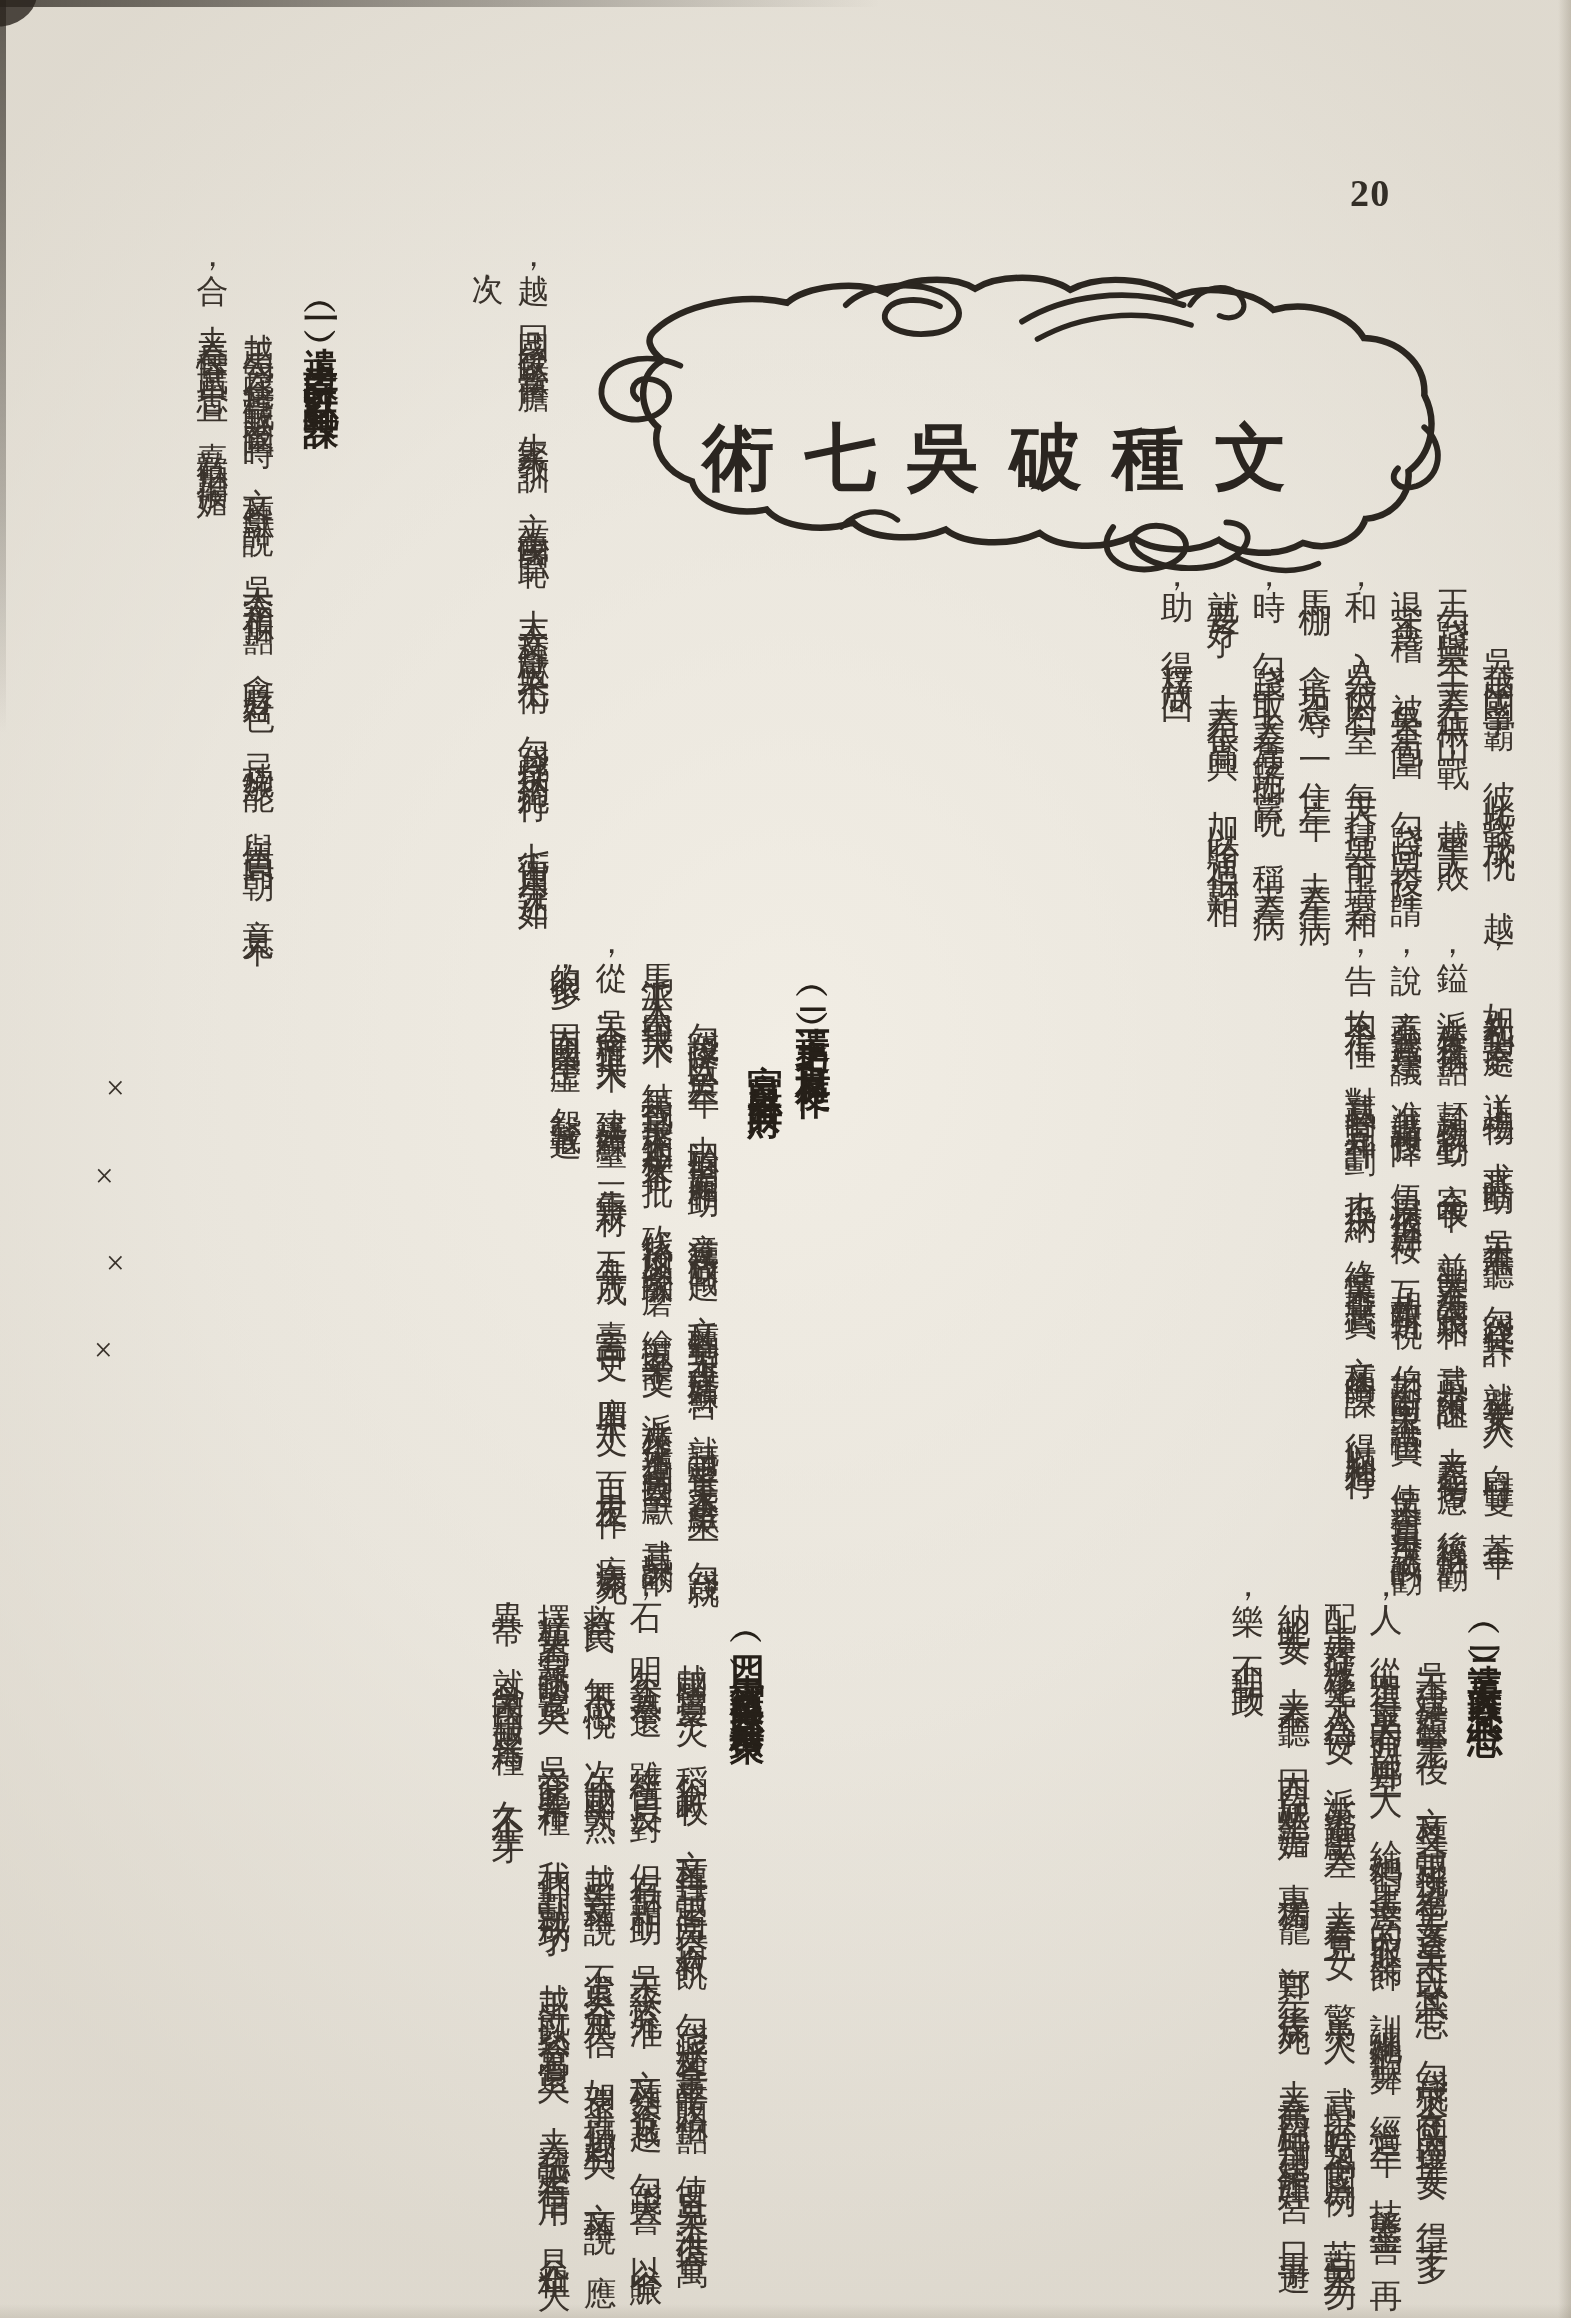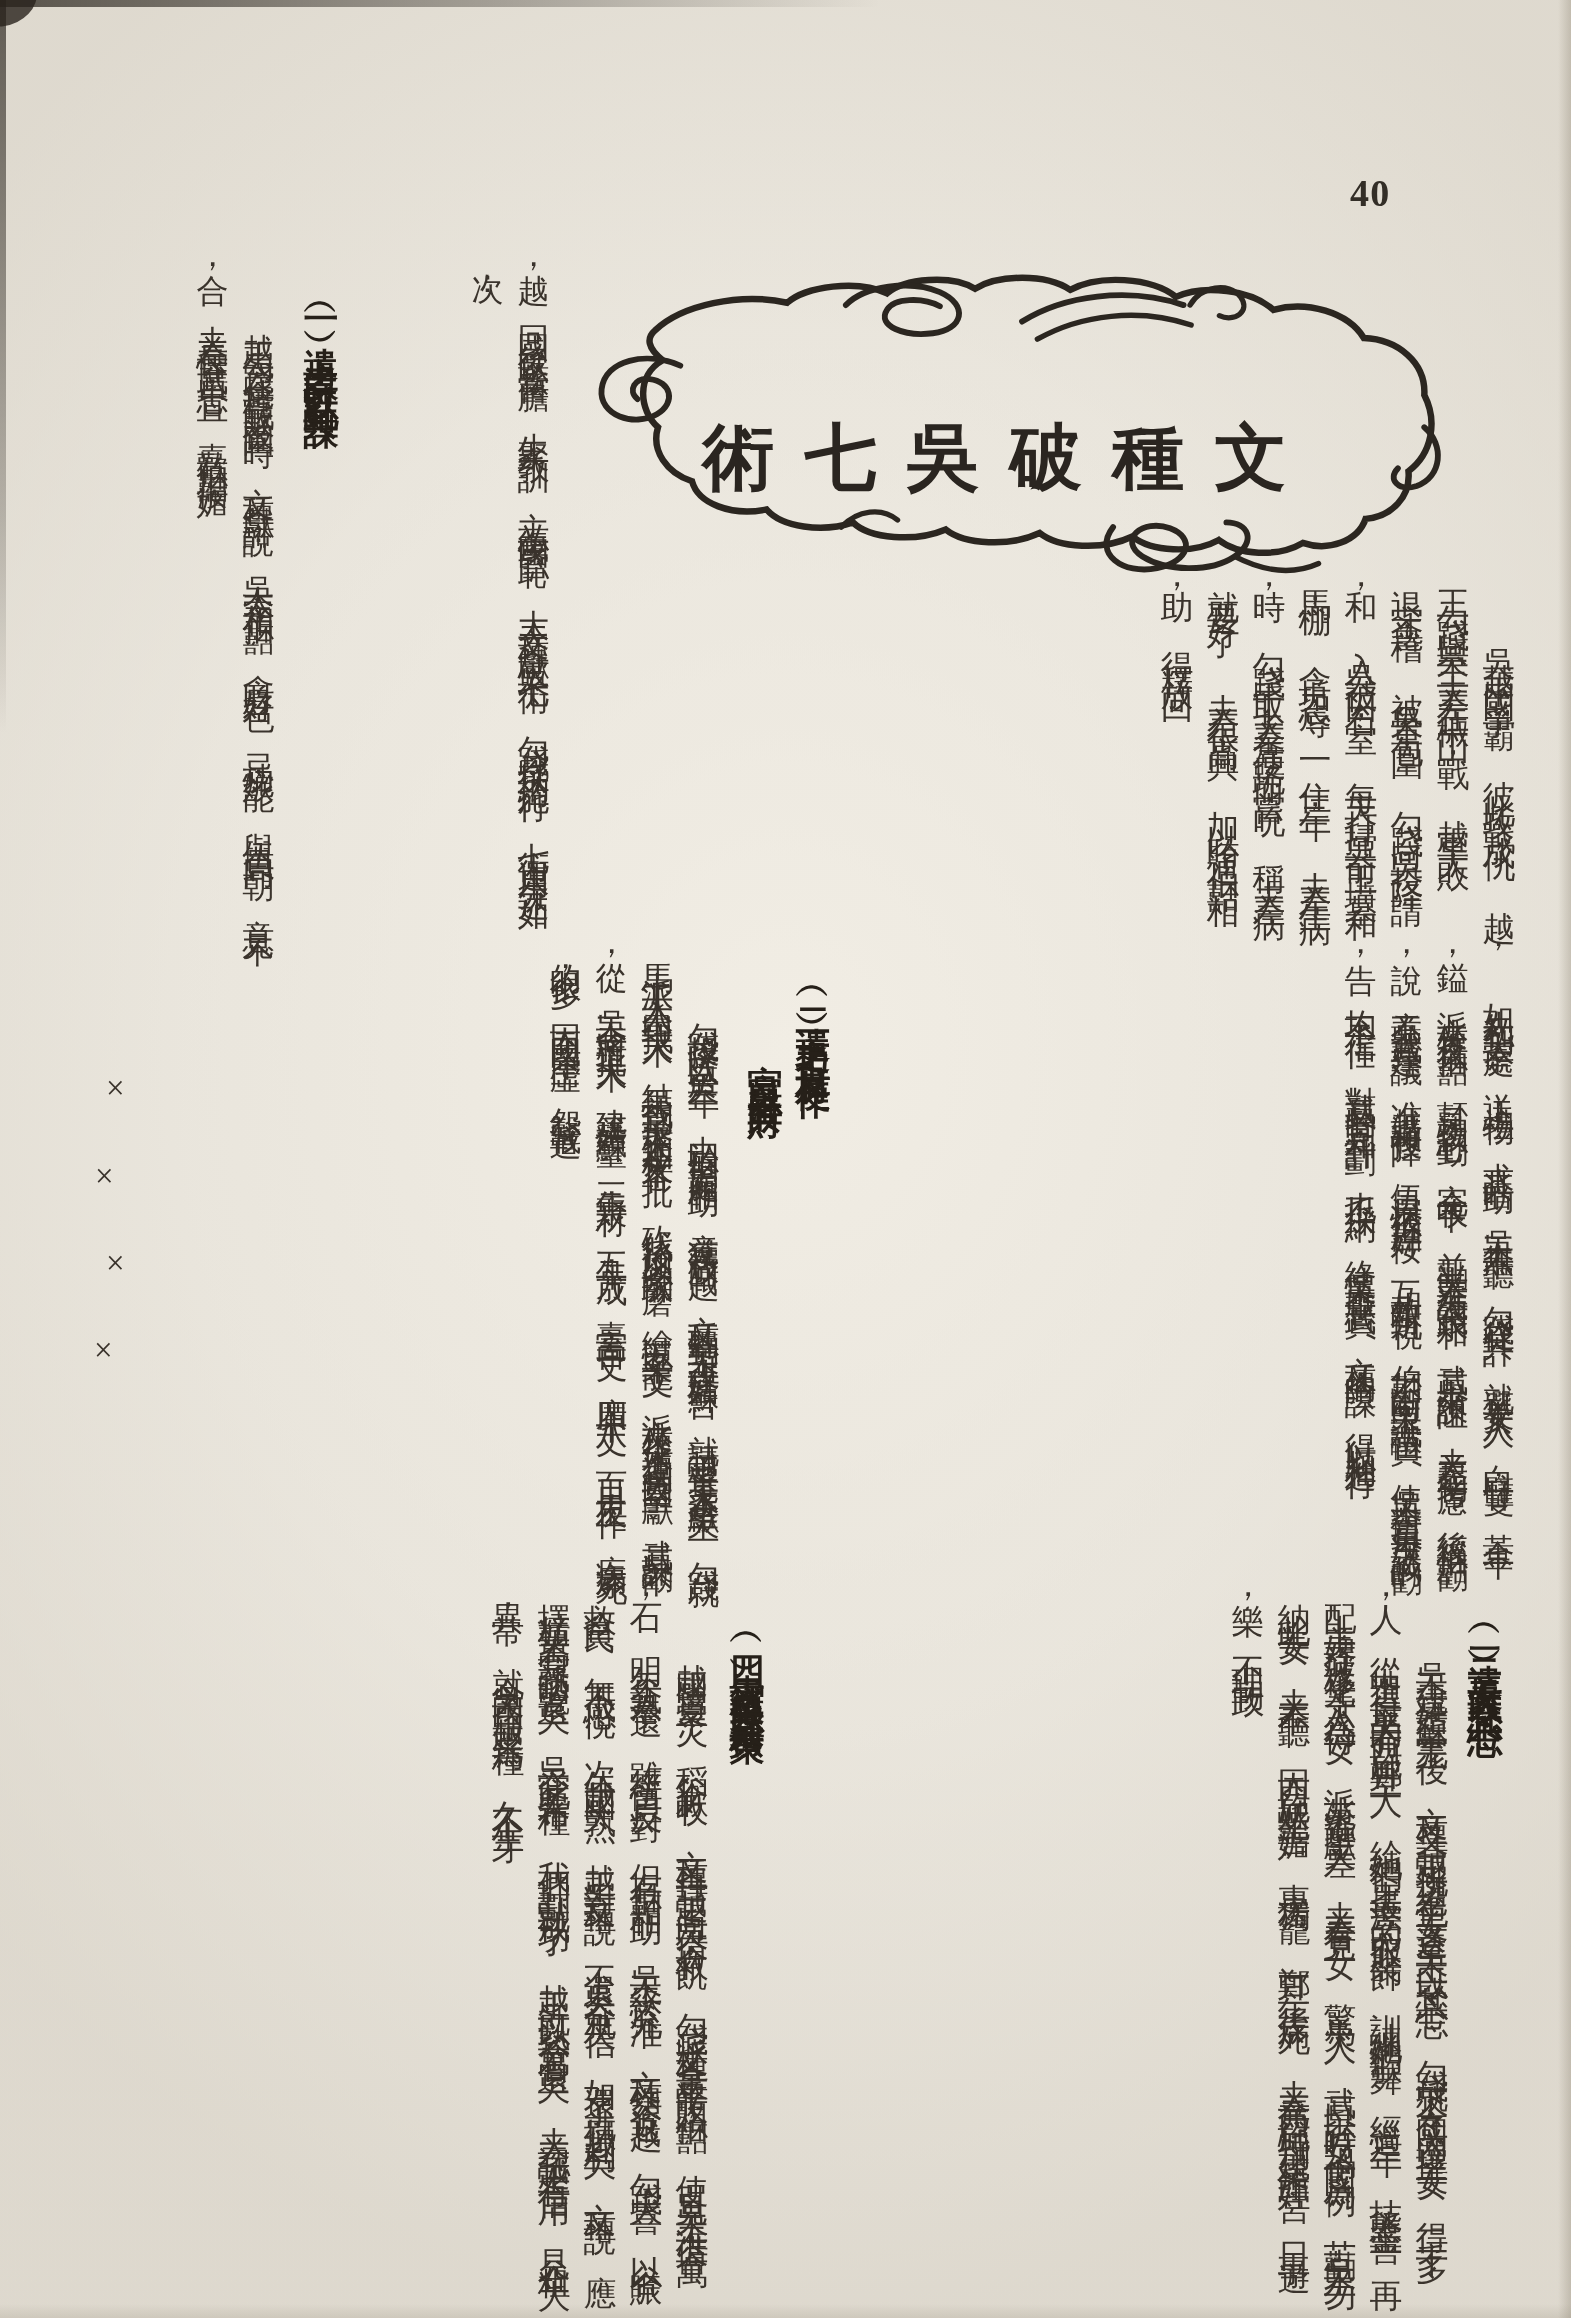--- a/index.html
+++ b/index.html
@@ -81,21 +81,21 @@
 <body>
 
 <div class="page">
 
   <div class="edge-top"></div>
   <div class="edge-left"></div>
   <div class="corner-tl"></div>
   <div class="edge-right-shadow"></div>
   <div class="edge-bottom-shadow"></div>
 
-  <div class="page-number">40</div>
+  <div class="page-number">20</div>
 
   <div class="title-box">
     <svg viewBox="0 0 1410 560" fill="none" stroke="#2b2620" stroke-linecap="round">
 
       <path stroke-width="11" d="
         M 75 135
         C 120 92, 220 70, 300 88
         C 330 60, 420 48, 470 72
         C 500 46, 580 40, 620 64
         C 660 40, 740 38, 782 66

